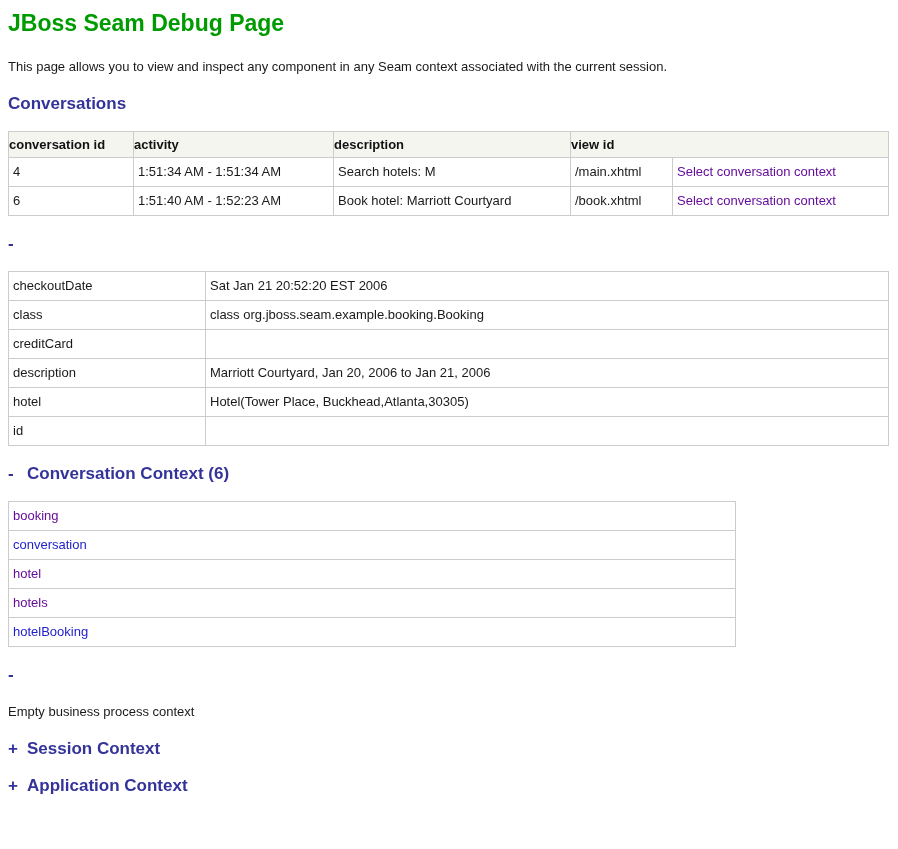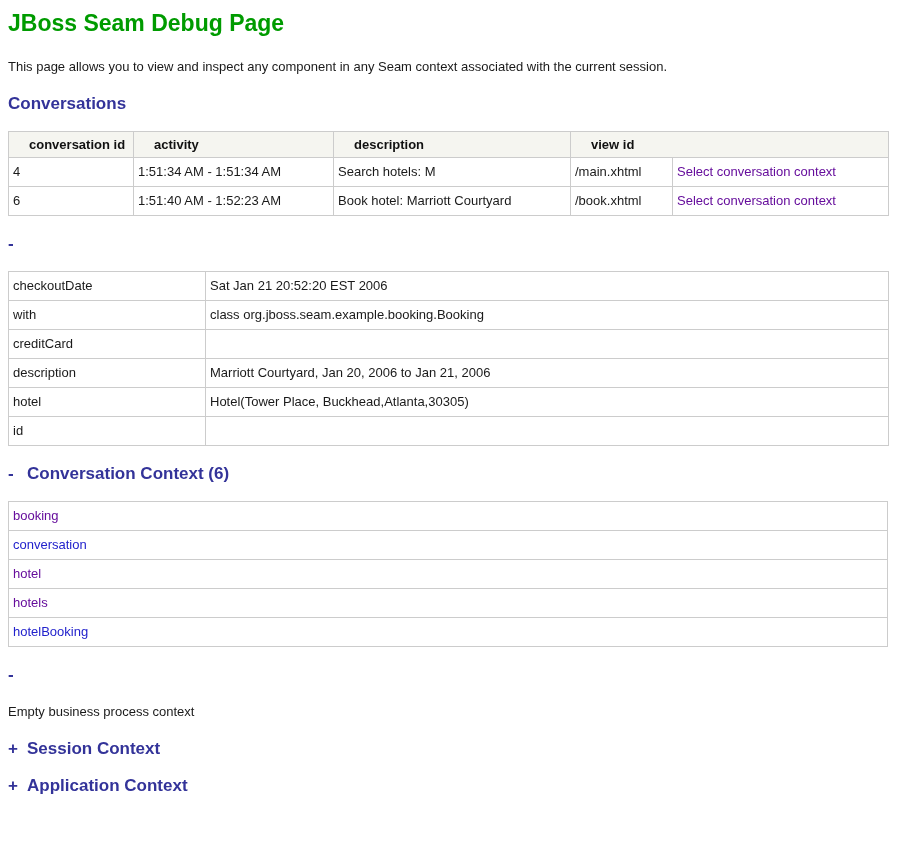--- a/index.html
+++ b/index.html
@@ -42,36 +42,36 @@
     display: flex;
     align-items: baseline;
   }
   h2.section-heading .toggle {
     display: inline-block;
     min-width: 10px;
     margin-right: 9px;
     font-weight: bold;
   }
   table.grid {
-    width: 880px;
+    width: 728px;
     border-collapse: collapse;
     table-layout: fixed;
   }
   table.grid th, table.grid td {
     border: 1px solid var(--border);
     font-size: 13px;
     line-height: 17px;
     text-align: left;
     vertical-align: middle;
     overflow: hidden;
     white-space: nowrap;
   }
   table.grid th {
     background: var(--header-bg);
-    padding: 4px 20px;
+    padding: 4px 0;
     font-weight: bold;
     color: #111111;
   }
   table.grid td { padding: 5px 4px 6px 4px; }
   a.lnk {
     color: var(--link-blue);
     cursor: pointer;
   }
   a.lnk.visited { color: var(--link-visited); }
   p.empty-msg {
@@ -132,21 +132,21 @@
   <colgroup>
     <col style="width:197px">
     <col style="width:683px">
   </colgroup>
   <tbody>
     <tr>
       <td>checkoutDate</td>
       <td>Sat Jan 21 20:52:20 EST 2006</td>
     </tr>
     <tr>
-      <td>with</td>
+      <td>class</td>
       <td>class org.jboss.seam.example.booking.Booking</td>
     </tr>
     <tr>
       <td>creditCard</td>
       <td></td>
     </tr>
     <tr>
       <td>description</td>
       <td>Marriott Courtyard, Jan 20, 2006 to Jan 21, 2006</td>
     </tr>

